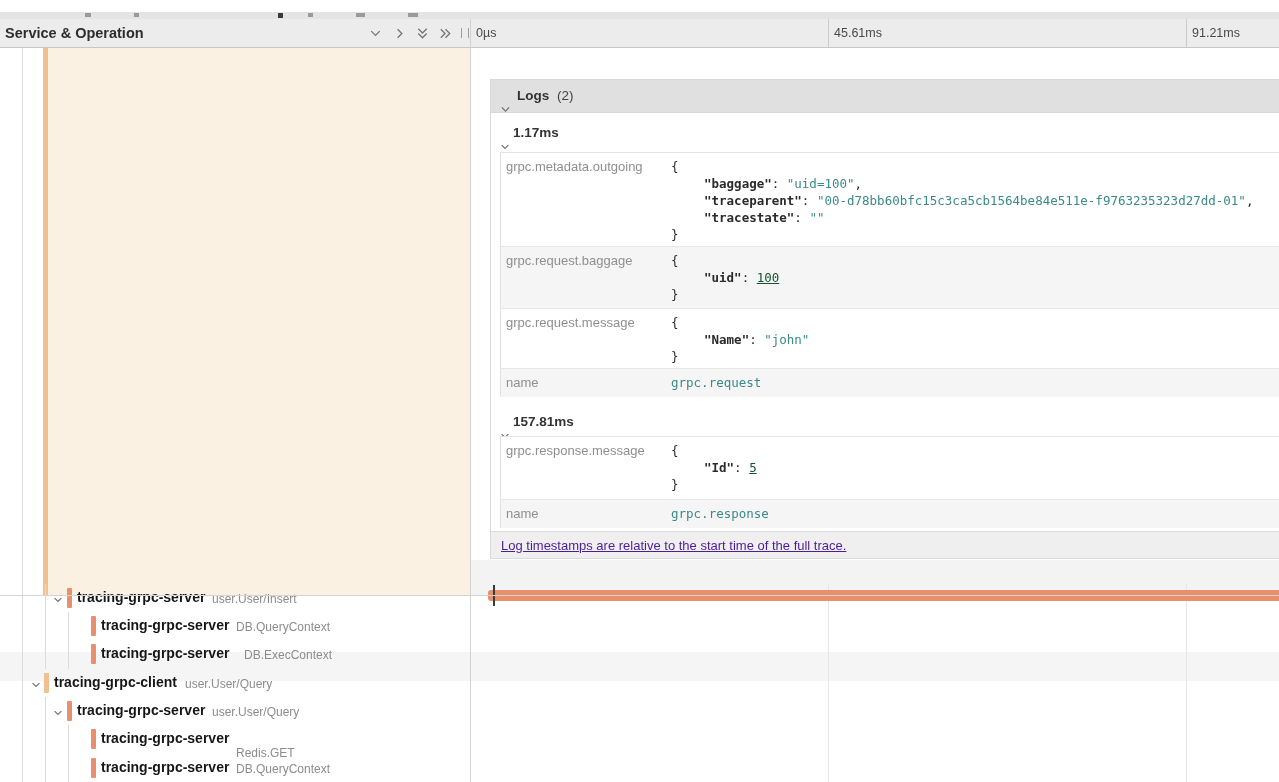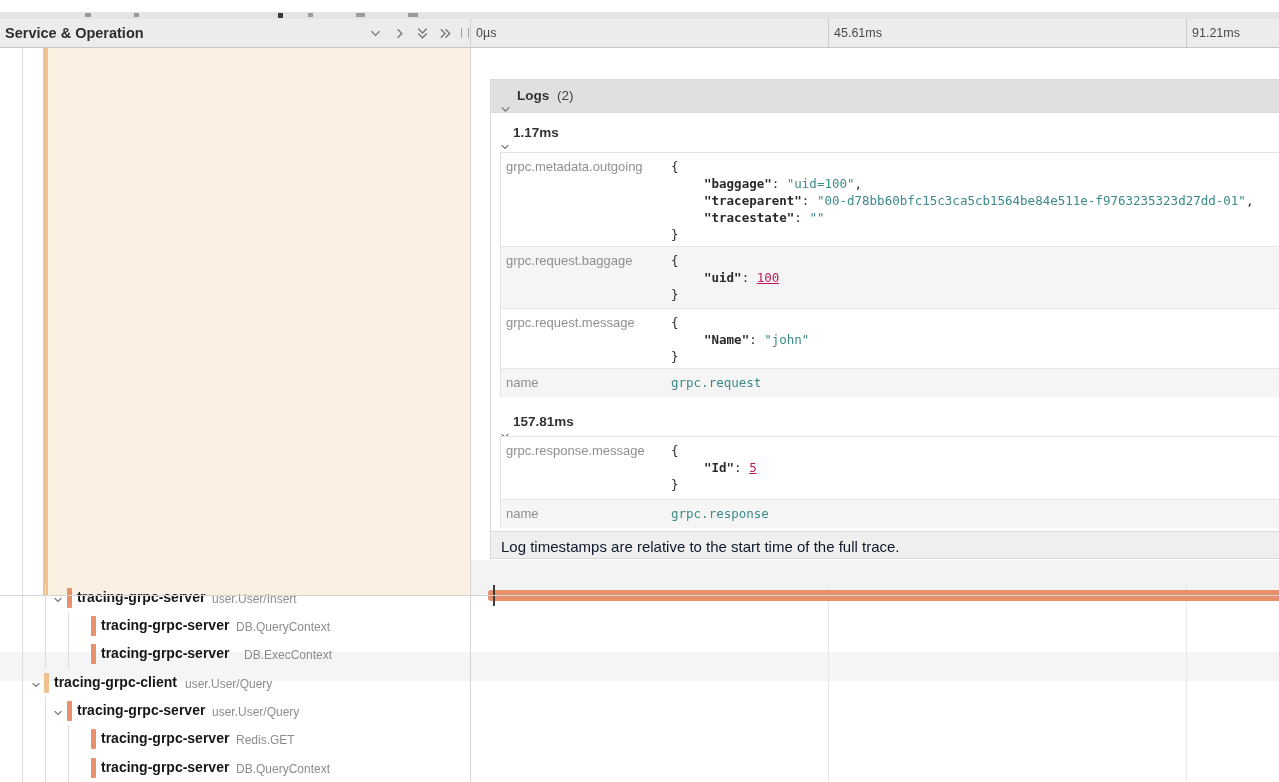--- a/index.html
+++ b/index.html
@@ -39,24 +39,24 @@
   .frow + .frow{border-top:1px solid #e6e6e6;}
   .fkey{position:absolute;left:5px;top:6px;width:160px;font-size:13px;color:#8f8f8f;
         white-space:nowrap;overflow:hidden;}
   .fval{position:absolute;left:170px;top:0;right:0;padding-top:5px;}
   .mono{font-family:"DejaVu Sans Mono","Liberation Mono",monospace;font-size:12.5px;}
   .jl{display:block;line-height:17px;white-space:pre;}
   .jind{padding-left:33px;}
   .jp{color:#2a2a2a;}
   .jk{color:#2a2a2a;font-weight:bold;}
   .jstr{color:#3a8a88;}
-  .jnum{color:#be185d;text-decoration:underline;}
+  .jnum{color:#14532d;text-decoration:underline;}
   .tealval{color:#3a8a88;padding-top:6px;}
   .lognote{position:absolute;left:0;bottom:0;width:100%;height:27px;background:#efefef;border-top:1px solid #dcdcdc;box-sizing:border-box;}
-  .lognote span{position:absolute;left:10px;top:6px;font-size:15px;color:#0f172a;}
+  .lognote span{position:absolute;left:10px;top:6px;font-size:13px;color:#4c1d95;text-decoration:underline;}
   .grayband{left:471px;top:548px;width:808px;height:35px;background:#f3f3f3;}
   .rows-sep{left:0;top:583px;width:1279px;height:1px;background:#d4d4d4;z-index:6;}
   
   .rowband{left:0;width:1279px;background:#f5f5f5;}
   .gridline{position:absolute;top:584px;width:1px;height:198px;background:#e6e6e6;z-index:1;}
   .srow{position:absolute;left:0;width:1279px;z-index:2;cursor:pointer;}
   .rguide{position:absolute;top:0;width:1px;height:100%;background:#dcdcdc;}
   .rchev{position:absolute;top:8px;width:12px;height:12px;cursor:pointer;}
   .rbar{position:absolute;top:4px;width:5px;height:20px;border-radius:1px;}
   .svc{position:absolute;top:5px;font-size:14px;font-weight:600;color:#161616;white-space:nowrap;}
@@ -280,21 +280,21 @@
     <span class="svc" style="left:77px;">tracing-grpc-server</span>
     <span class="op" style="left:212px;">user.User/Query</span>
   </div>
 
   <div class="srow" style="top:725px;height:29px;">
     <div class="rguide" style="left:22px;"></div>
     <div class="rguide" style="left:45px;"></div>
     <div class="rguide" style="left:68px;"></div>
     <div class="rbar bar-server" style="left:91px;"></div>
     <span class="svc" style="left:101px;">tracing-grpc-server</span>
-    <span class="op" style="left:236px;">Redis.GET</span>
+    <span class="op" style="left:236px;margin-top:13px;">Redis.GET</span>
   </div>
 
   <div class="srow" style="top:754px;height:28px;">
     <div class="rguide" style="left:22px;"></div>
     <div class="rguide" style="left:45px;"></div>
     <div class="rguide" style="left:68px;"></div>
     <div class="rbar bar-server" style="left:91px;"></div>
     <span class="svc" style="left:101px;">tracing-grpc-server</span>
     <span class="op" style="left:236px;">DB.QueryContext</span>
   </div>

